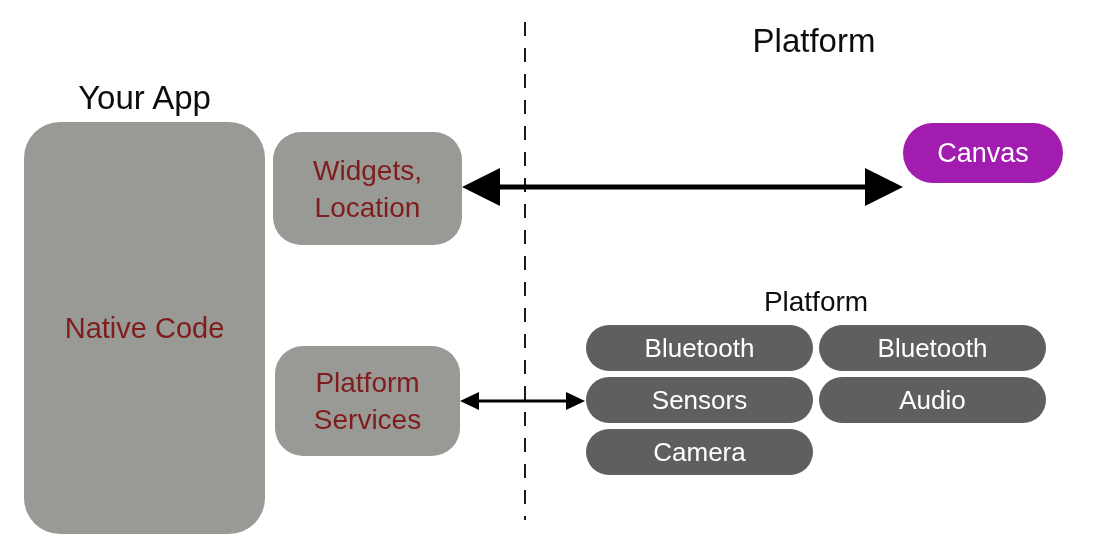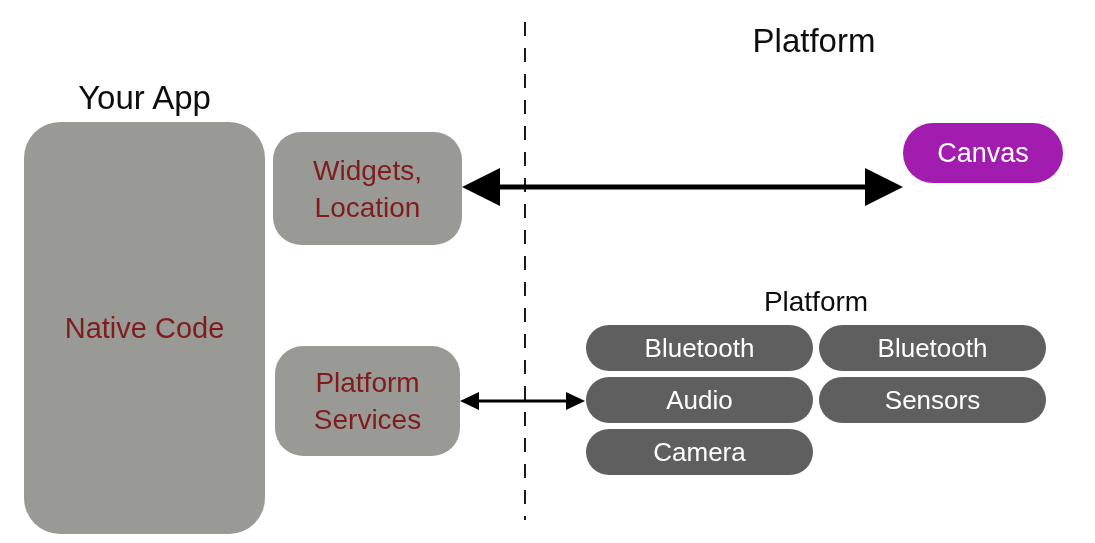--- a/index.html
+++ b/index.html
@@ -91,18 +91,18 @@
 
   <div class="label label-platform">Platform</div>
 
   <div class="pill pill-canvas">Canvas</div>
 
   <div class="label label-services">Platform</div>
 
   <div class="services-grid">
     <div class="svc-pill">Bluetooth</div>
     <div class="svc-pill">Bluetooth</div>
+    <div class="svc-pill">Sensors</div>
     <div class="svc-pill">Audio</div>
-    <div class="svc-pill">Sensors</div>
     <div class="svc-pill">Camera</div>
   </div>
 
 </div>
 
 </body></html>

